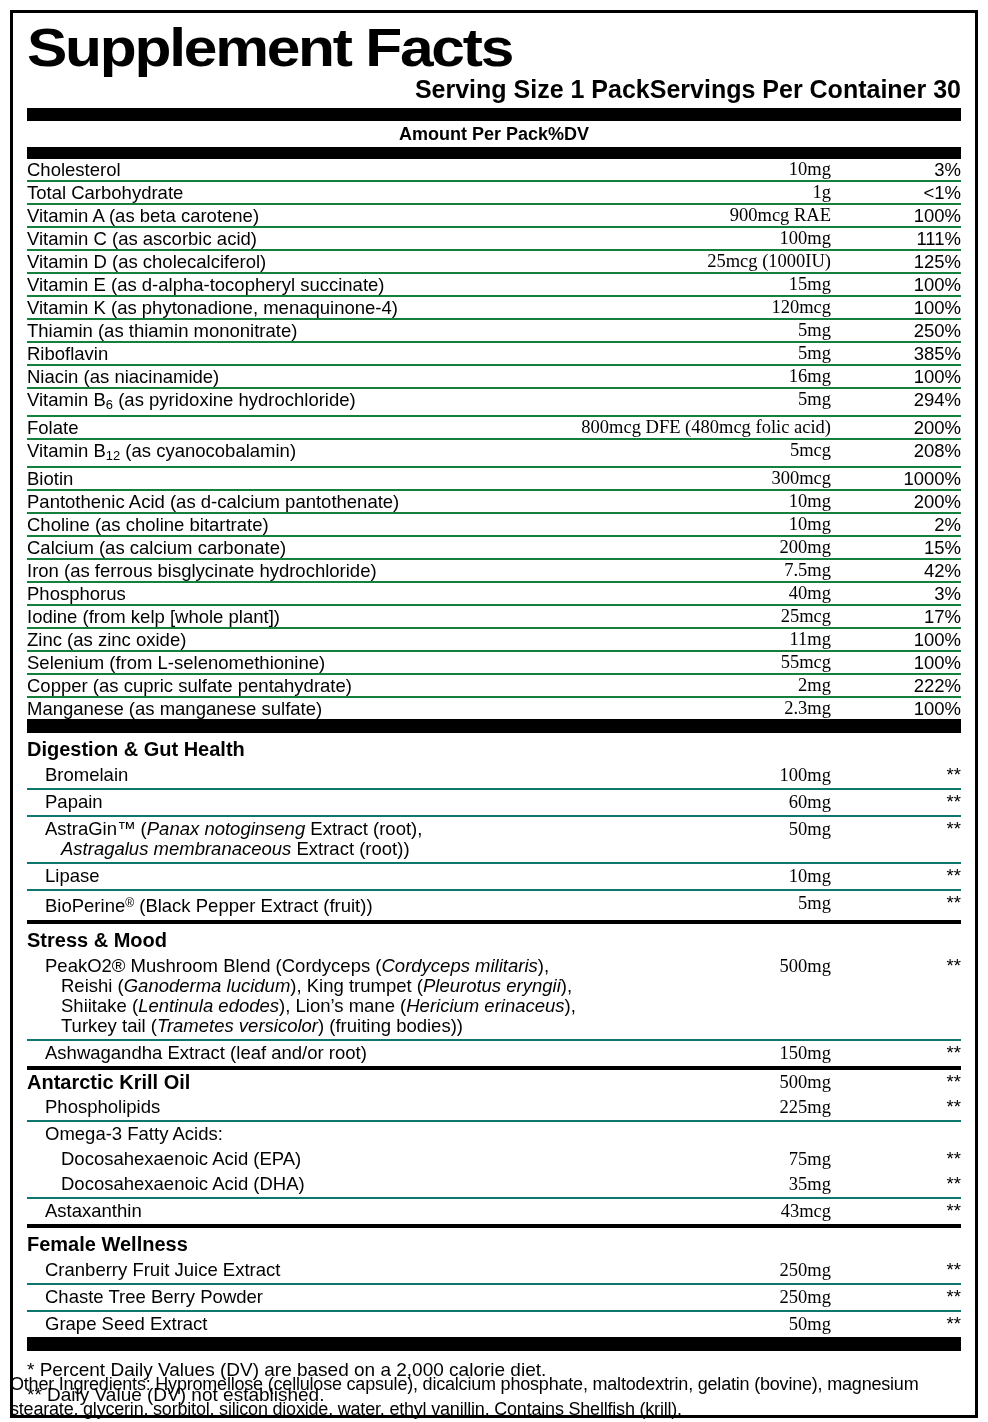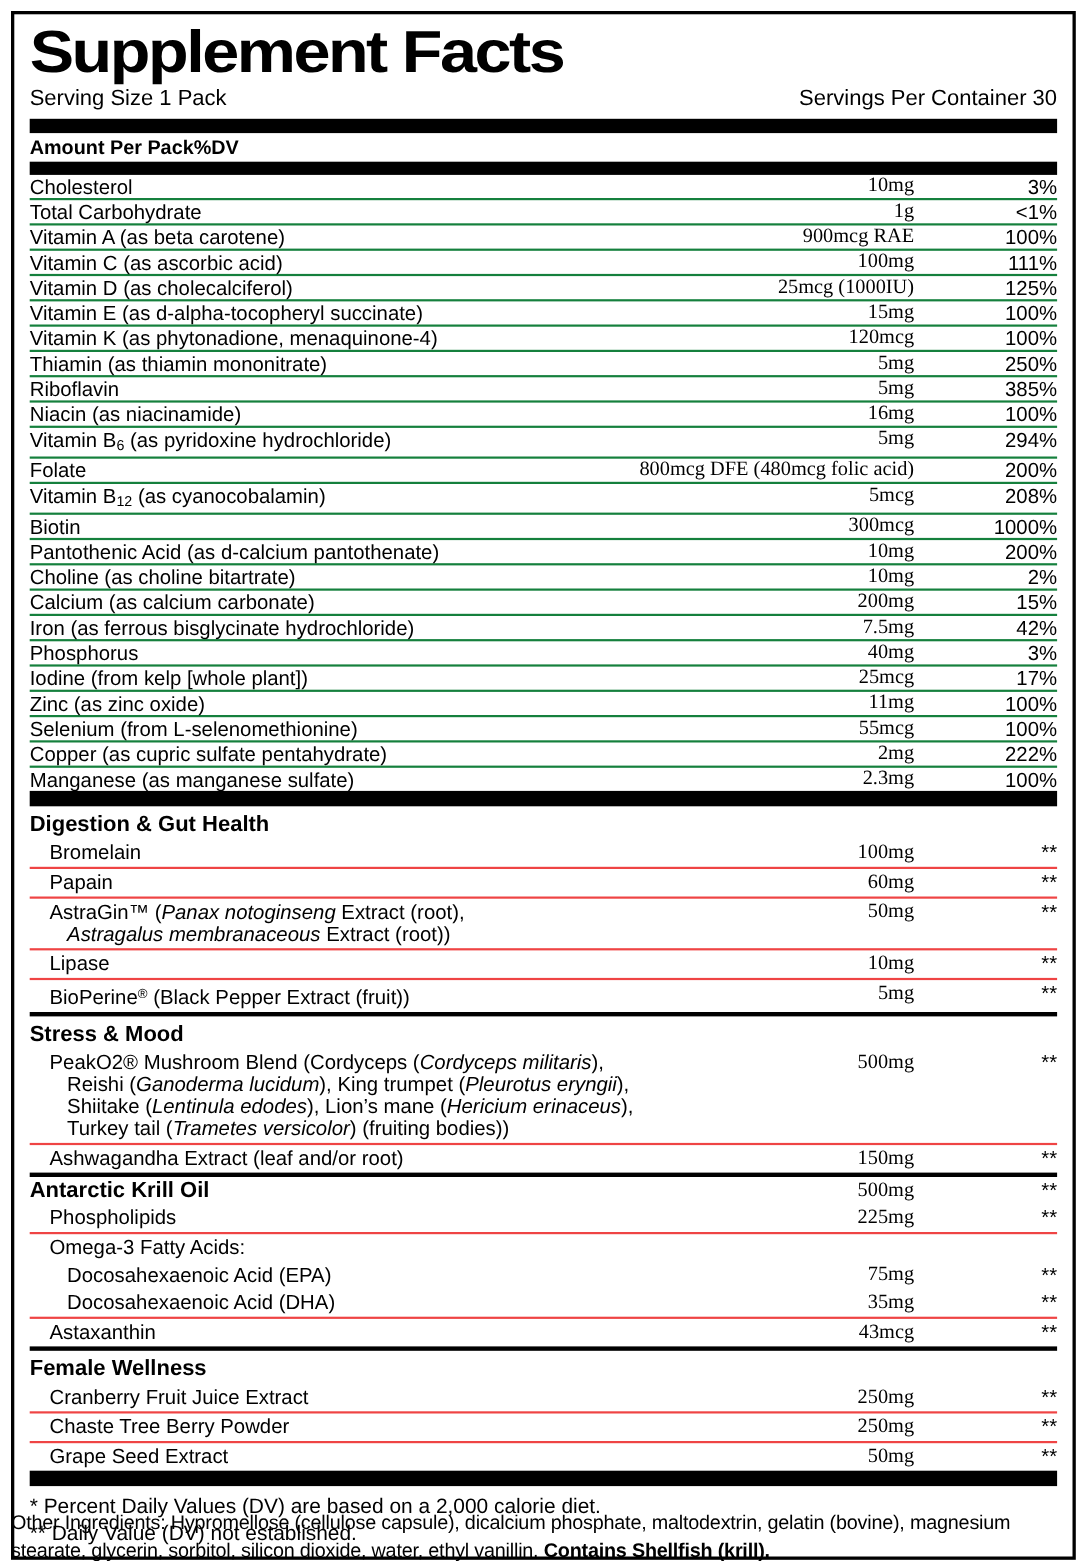--- a/index.html
+++ b/index.html
@@ -23,43 +23,44 @@
     font-weight: bold;
     font-size: 54px;
     line-height: 56px;
     letter-spacing: -2px;
     transform: scaleX(1.12);
     transform-origin: left center;
     white-space: nowrap;
   }
   .serving-row {
     display: flex;
-    justify-content: space-between;
-    font-size: 20px;
+    justify-content: flex-end;
+    font-size: 25px;
     line-height: 24px;
     margin: 2px 0 7px 0;
+    font-weight: bold;
   }
   .bar-thick { height: 13px; background: #000; }
   .bar-mid   { height: 4px;  background: #000; }
   .col-header {
     display: flex;
-    justify-content: flex-start;
+    justify-content: center;
     font-weight: bold;
     font-size: 18px;
     line-height: 22px;
     padding: 2px 0 2px 0;
   }
   .row {
     display: flex;
     align-items: flex-start;
     font-size: 18.5px;
     line-height: 19px;
     padding: 1px 0 2px 0;
   }
-  .row.sep { border-top: 2px solid #ef4444; }
+  .row.sep { border-top: 2px solid #0f766e; }
   .main-rows .row { border-top: 2px solid #15803d; padding: 1px 0 1px 0; }
   .main-rows .row:first-child { border-top: none; }
   .sections .row { line-height: 20px; padding: 2px 0 3px 0; }
   .row-left {
     flex: 1;
     display: flex;
     justify-content: space-between;
     align-items: flex-start;
   }
   .name { display: block; }
@@ -96,21 +97,21 @@
     line-height: 25px;
   }
   .other-ingredients {
     position: absolute;
     left: 10px; top: 1372px;
     width: 972px;
     font-size: 18px;
     line-height: 25px;
     letter-spacing: -0.2px;
   }
-  .other-ingredients b { font-weight: bold; }
+  .other-ingredients b { font-weight: normal; }
 </style>
 </head>
 <body>
 
 <div class="label-box">
   <div class="title">Supplement Facts</div>
 
   <div class="serving-row">
     <span>Serving Size 1 Pack</span>
     <span>Servings Per Container 30</span>

